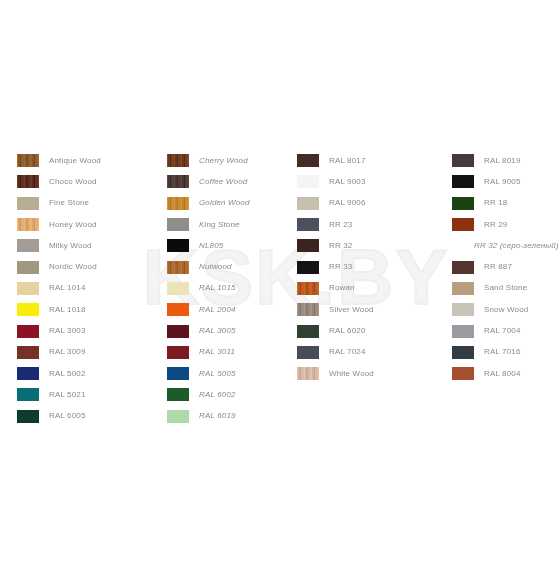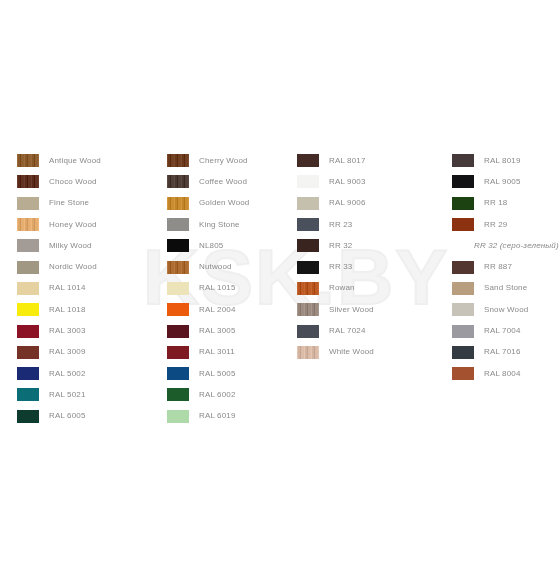--- a/index.html
+++ b/index.html
@@ -44,21 +44,21 @@
     white-space: nowrap;
   }
 
   
   .palette-column {
     position: absolute;
     top: 150px;
     z-index: 3;
   }
   #column-1 { left: 5px;   width: 145px; }
-  #column-2 { left: 155px; width: 130px; }
+  #column-2 { left: 155px; width: 130px; font-style: italic; }
   #column-3 { left: 285px; width: 148px; }
   #column-4 { left: 440px; width: 120px; }
 
   .swatch-row {
     position: relative;
     height: 21.3px;
     display: flex;
     align-items: center;
     padding-left: 12px;
   }
@@ -232,20 +232,24 @@
       </div>
       <div class="swatch-row">
         <div class="swatch-chip" style="background-color: rgb(184, 86, 31); background-image: repeating-linear-gradient(92deg, rgb(200, 102, 47) 0px, rgb(200, 102, 47) 1px, rgb(182, 84, 29) 1px, rgb(182, 84, 29) 3px, rgb(166, 68, 13) 3px, rgb(166, 68, 13) 4px, rgb(190, 92, 37) 4px, rgb(190, 92, 37) 7px); background-size: auto;"></div>
         <div class="swatch-label">Rowan</div>
       </div>
       <div class="swatch-row">
         <div class="swatch-chip" style="background-color: rgb(150, 134, 124); background-image: repeating-linear-gradient(92deg, rgb(166, 150, 140) 0px, rgb(166, 150, 140) 1px, rgb(148, 132, 122) 1px, rgb(148, 132, 122) 3px, rgb(132, 116, 106) 3px, rgb(132, 116, 106) 4px, rgb(156, 140, 130) 4px, rgb(156, 140, 130) 7px); background-size: auto;"></div>
         <div class="swatch-label">Silver Wood</div>
       </div>
       <div class="swatch-row">
+        <div class="swatch-chip" style="background-color: rgb(46, 65, 51);"></div>
+        <div class="swatch-label">RAL 6020</div>
+      </div>
+      <div class="swatch-row">
         <div class="swatch-chip" style="background-color: rgb(71, 76, 86);"></div>
         <div class="swatch-label">RAL 7024</div>
       </div>
       <div class="swatch-row">
         <div class="swatch-chip" style="background-color: rgb(213, 182, 162); background-image: repeating-linear-gradient(92deg, rgb(229, 198, 178) 0px, rgb(229, 198, 178) 1px, rgb(211, 180, 160) 1px, rgb(211, 180, 160) 3px, rgb(195, 164, 144) 3px, rgb(195, 164, 144) 4px, rgb(219, 188, 168) 4px, rgb(219, 188, 168) 7px); background-size: auto;"></div>
         <div class="swatch-label">White Wood</div>
       </div>
     </div>
   <div class="palette-column" id="column-4">
       <div class="swatch-row">

